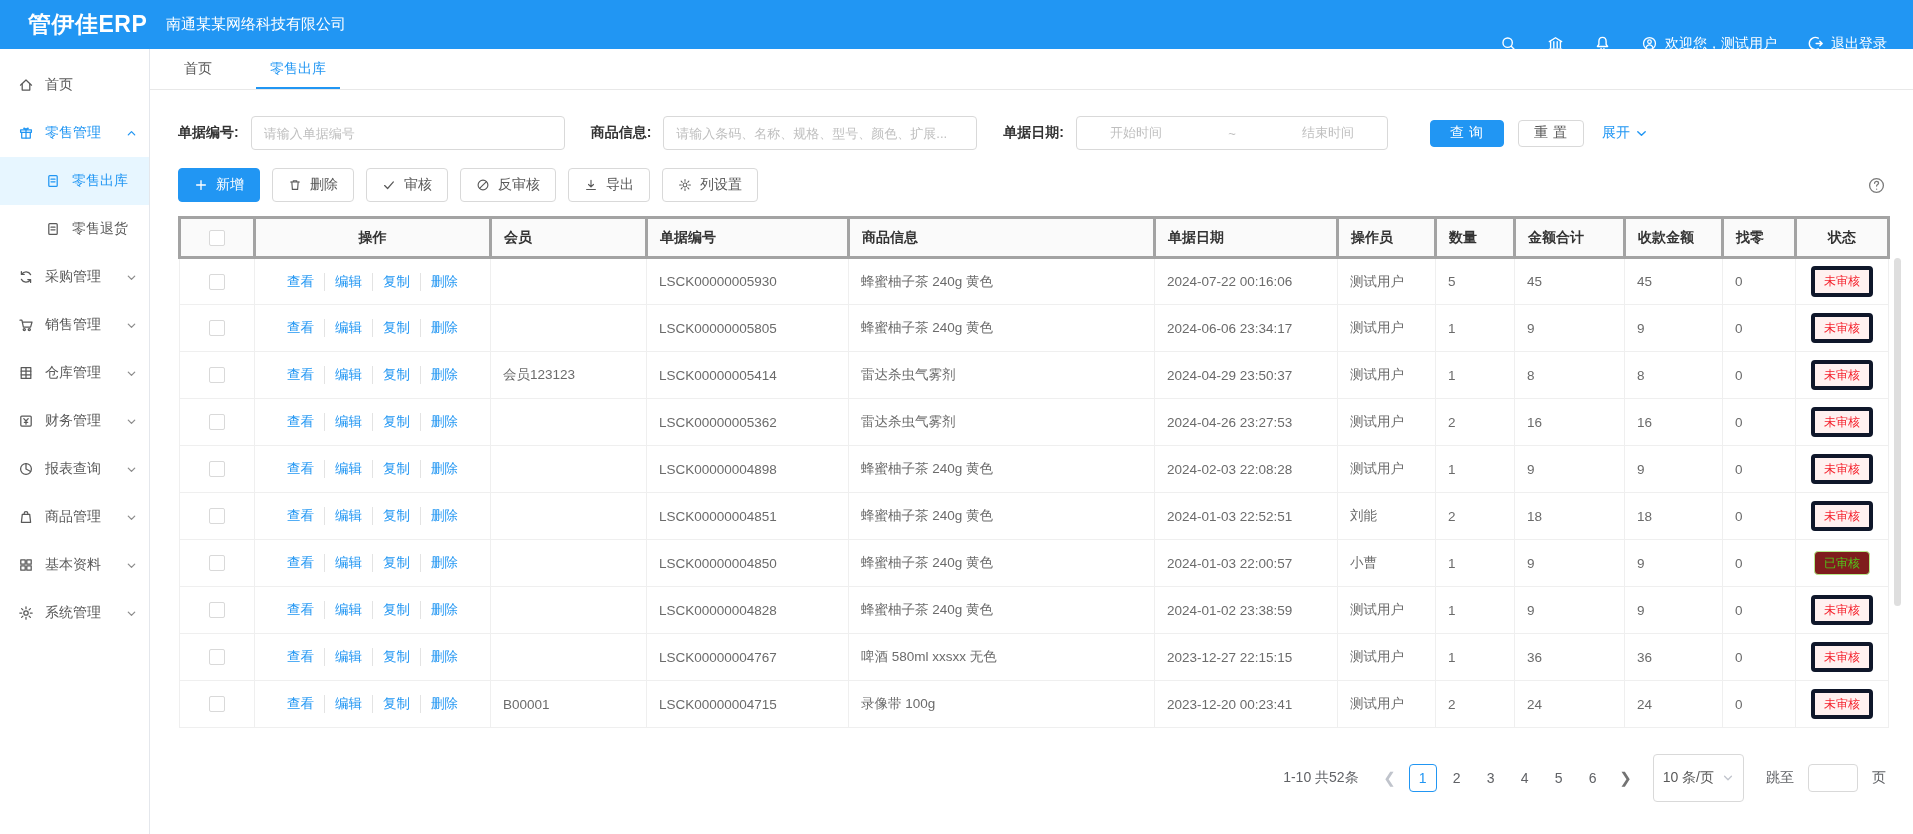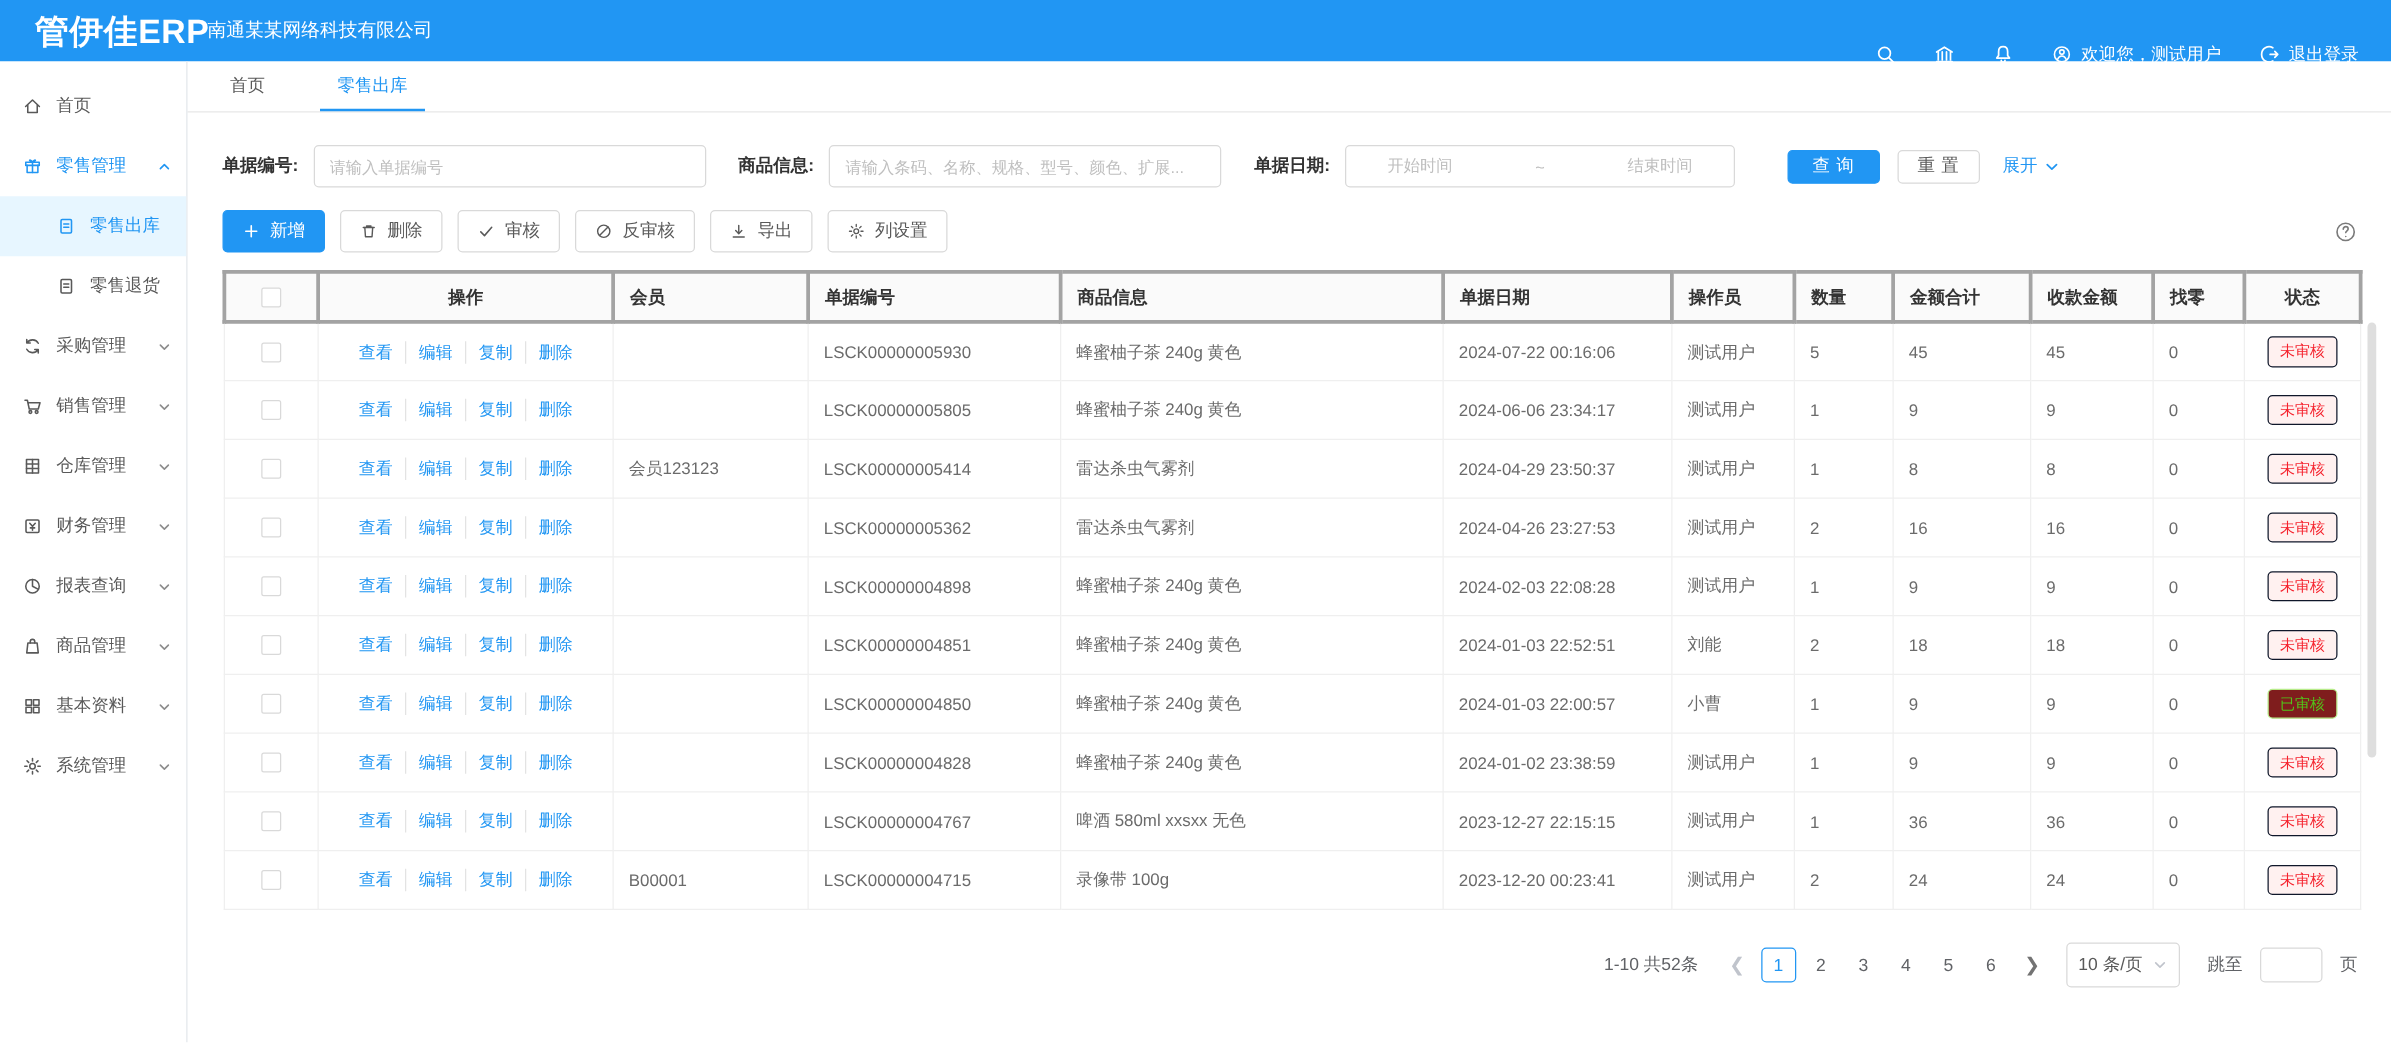--- a/index.html
+++ b/index.html
@@ -4,21 +4,21 @@
 <style>
   * { box-sizing: border-box; margin: 0; padding: 0; }
   body {
     font-family: "Liberation Sans", "DejaVu Sans", sans-serif;
     background: #fff; width: 1913px; height: 834px; overflow: hidden; color: #333;
   }
   svg { display: block; }
 
   
   .topbar { height: 49px; background: #2196f3; display: flex; align-items: center; color: #fff; padding: 0 26px 0 28px; }
-  .logo { font-size: 27px; font-weight: bold; width: 124px; letter-spacing: .5px; white-space: nowrap; }
+  .logo { font-size: 23px; font-weight: bold; width: 124px; letter-spacing: .5px; white-space: nowrap; }
   .company { font-size: 15px; margin-left: 14px; }
   .topbar-right { margin-left: auto; display: flex; align-items: center; gap: 30px; font-size: 14px; margin-top: 38px; }
   .tb-item { display: flex; align-items: center; gap: 7px; cursor: pointer; white-space: nowrap; }
 
   
   .layout { display: flex; height: 785px; }
   .sidebar { width: 150px; border-right: 1px solid #e4e7ec; padding-top: 12px; flex-shrink: 0; }
   .side-item { height: 48px; display: flex; align-items: center; gap: 11px; padding: 0 12px 0 18px; font-size: 14px; color: #595959; cursor: pointer; white-space: nowrap; }
   .side-item .chev { margin-left: auto; color: #8c8c8c; }
   .side-item.child { padding-left: 45px; }
@@ -57,32 +57,32 @@
   .table-wrap { margin-top: 14px; position: relative; }
   table { border-collapse: collapse; width: 100%; table-layout: fixed; }
   th { height: 40px; background: #fafafa; font-size: 14px; font-weight: 700; color: #333; text-align: left; padding: 0 12px; border: 3px solid #a3a3a3; white-space: nowrap; }
   td { height: 47px; padding: 0 12px; font-size: 13.5px; color: #6b6b6b; border: 1px solid #efefef; white-space: nowrap; overflow: hidden; }
   th.center, td.center { text-align: center; }
   .cb { display: inline-block; width: 16px; height: 16px; border: 1px solid #d9d9d9; border-radius: 2px; background: #fff; vertical-align: middle; cursor: pointer; }
   .ops { display: flex; align-items: center; justify-content: center; }
   .op-link { color: #2196f3; cursor: pointer; padding: 0 10px; position: relative; }
   .op-link + .op-link { border-left: 1px solid #e3e3e3; }
   .badge { display: inline-block; padding: 3px 9px; border-radius: 4px; font-size: 12px; line-height: 1.4; }
-  .badge.pending { color: #f5222d; background: #fff1f0; border: 1px solid #0f172a; }
+  .badge.pending { color: #f5222d; background: #fff1f0; border: 4px solid #0f172a; }
   .badge.approved { color: #52c41a; background: #7f1d1d; border: 1px solid #b7eb8a; }
   .scroll-thumb { position: absolute; right: -15px; top: 42px; width: 7px; height: 348px; background: #dedede; border-radius: 4px; }
 
   
   .pager { display: flex; align-items: center; justify-content: flex-end; margin-top: 26px; gap: 6px; font-size: 14px; color: #606266; }
   .pg-summary { margin-right: 12px; }
   .pg-arrow { width: 26px; height: 28px; display: flex; align-items: center; justify-content: center; cursor: pointer; color: #737373; font-size: 15px; }
   .pg-arrow.disabled { color: #c0c4cc; }
   .pg-num { min-width: 28px; height: 28px; display: flex; align-items: center; justify-content: center; border-radius: 4px; cursor: pointer; padding: 0 4px; }
   .pg-num.current { border: 1px solid #2196f3; color: #2196f3; }
-  .pg-size { height: 36px; border: 1px solid #d9d9d9; border-radius: 4px; display: flex; align-items: center; gap: 8px; padding: 0 9px; color: #595959; margin: 0 8px; cursor: pointer; }
+  .pg-size { height: 48px; border: 1px solid #d9d9d9; border-radius: 4px; display: flex; align-items: center; gap: 8px; padding: 0 9px; color: #595959; margin: 0 8px; cursor: pointer; }
   .pg-size .chev { color: #c0c4cc; }
   .pg-jump { margin-left: 8px; }
   .pg-jump-input { width: 50px; height: 28px; border: 1px solid #d9d9d9; border-radius: 4px; margin: 0 8px; outline: none; padding: 0 6px; font-size: 14px; color: #555; }
 </style>
 </head>
 <body>
 
 <header class="topbar">
   <div class="logo">管伊佳ERP</div>
   <div class="company">南通某某网络科技有限公司</div>

